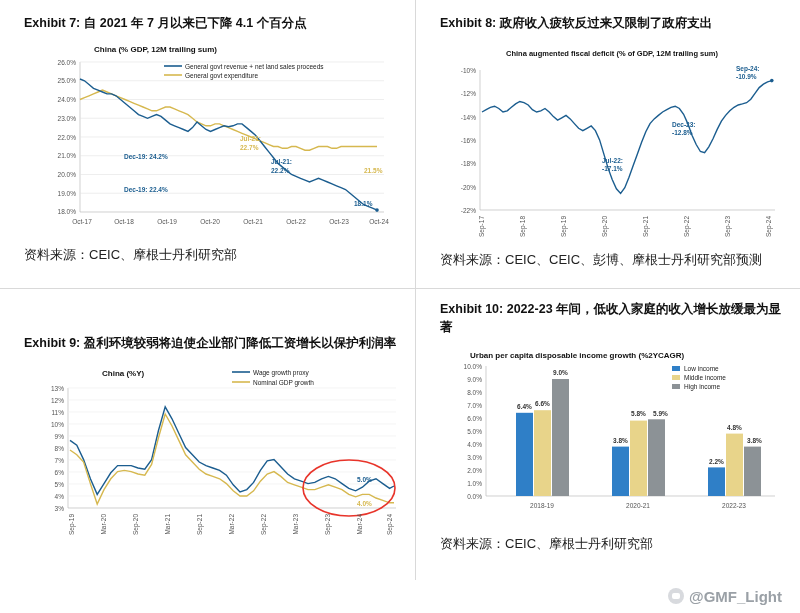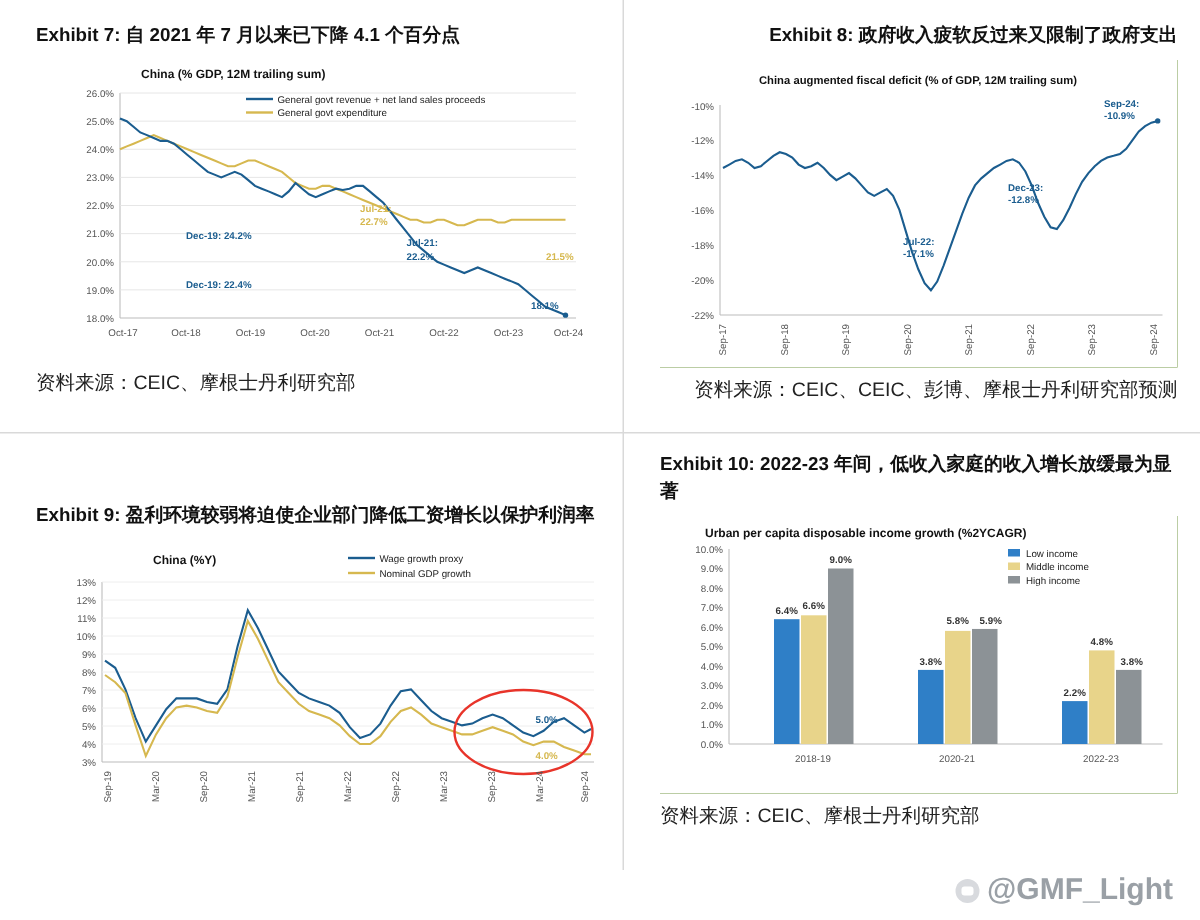--- a/index.html
+++ b/index.html
@@ -2,34 +2,34 @@
 <html><head>
 <meta charset="utf-8">
 <style>
   html,body{margin:0;padding:0;}
   body{width:800px;height:613px;background:#ffffff;font-family:"Liberation Sans",sans-serif;overflow:hidden;position:relative;}
   .grid{position:absolute;left:0;top:0;width:800px;height:613px;border-radius:28px;}
   .divider-v{position:absolute;left:415px;top:0;width:1px;height:580px;background:#d9d9d9;}
   .divider-h{position:absolute;left:0;top:288px;width:800px;height:1px;background:#d9d9d9;}
   .panel{position:absolute;}
   .p1{left:24px;top:14px;width:380px;}
-  .p2{left:440px;top:14px;width:345px;text-align:right;}
+  .p2{left:440px;top:14px;width:345px;}
   .p3{left:24px;top:300px;width:380px;margin-top:34px;}
   .p4{left:440px;top:300px;width:345px;}
   .exhibit-title{font-size:12.5px;font-weight:bold;color:#111;line-height:1.45;margin:0 0 8px 0;}
   .exhibit-title .num{color:#111;}
   .source{font-size:13px;color:#222;margin-top:6px;}
-  .chartbox{position:relative;background:#4d7c0f;}
+  .chartbox{position:relative;background:#c2410c;}
   .chart-head{font-size:9px;font-weight:bold;color:#111;}
   svg{display:block;}
   .axis-label{font-size:6.5px;fill:#555;font-family:"Liberation Sans",sans-serif;}
   .tick-x{font-size:6.5px;fill:#555;font-family:"Liberation Sans",sans-serif;}
   .ann{font-size:6.5px;font-family:"Liberation Sans",sans-serif;font-weight:bold;}
   .legend-t{font-size:6.5px;font-family:"Liberation Sans",sans-serif;fill:#222;}
-  .watermark{position:absolute;right:18px;bottom:8px;font-size:20px;color:#9aa0a6;font-weight:bold;display:flex;align-items:center;gap:5px;}
+  .watermark{position:absolute;right:18px;bottom:8px;font-size:15px;color:#9aa0a6;font-weight:bold;display:flex;gap:5px;}
   .wb{width:16px;height:16px;border-radius:50%;background:#d8dade;display:inline-block;position:relative;}
   .wb:after{content:"";position:absolute;left:4px;top:5px;width:8px;height:6px;background:#fff;border-radius:2px;}
 </style>
 </head>
 <body>
 
 <div class="grid">
   <div class="divider-v"></div>
   <div class="divider-h"></div>
 

